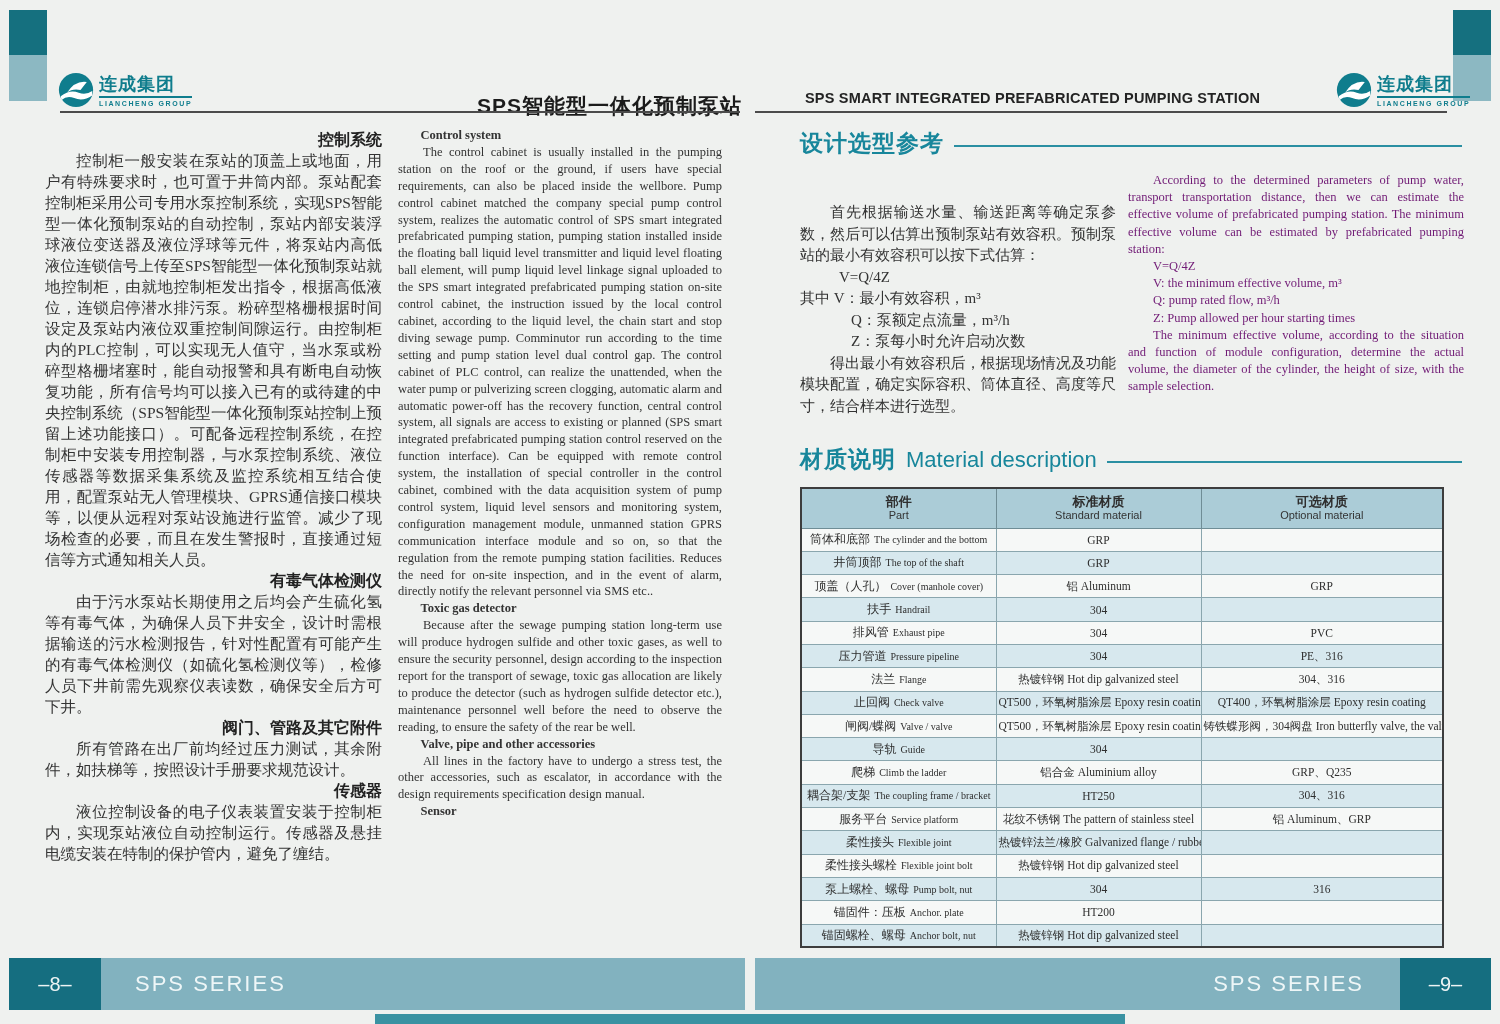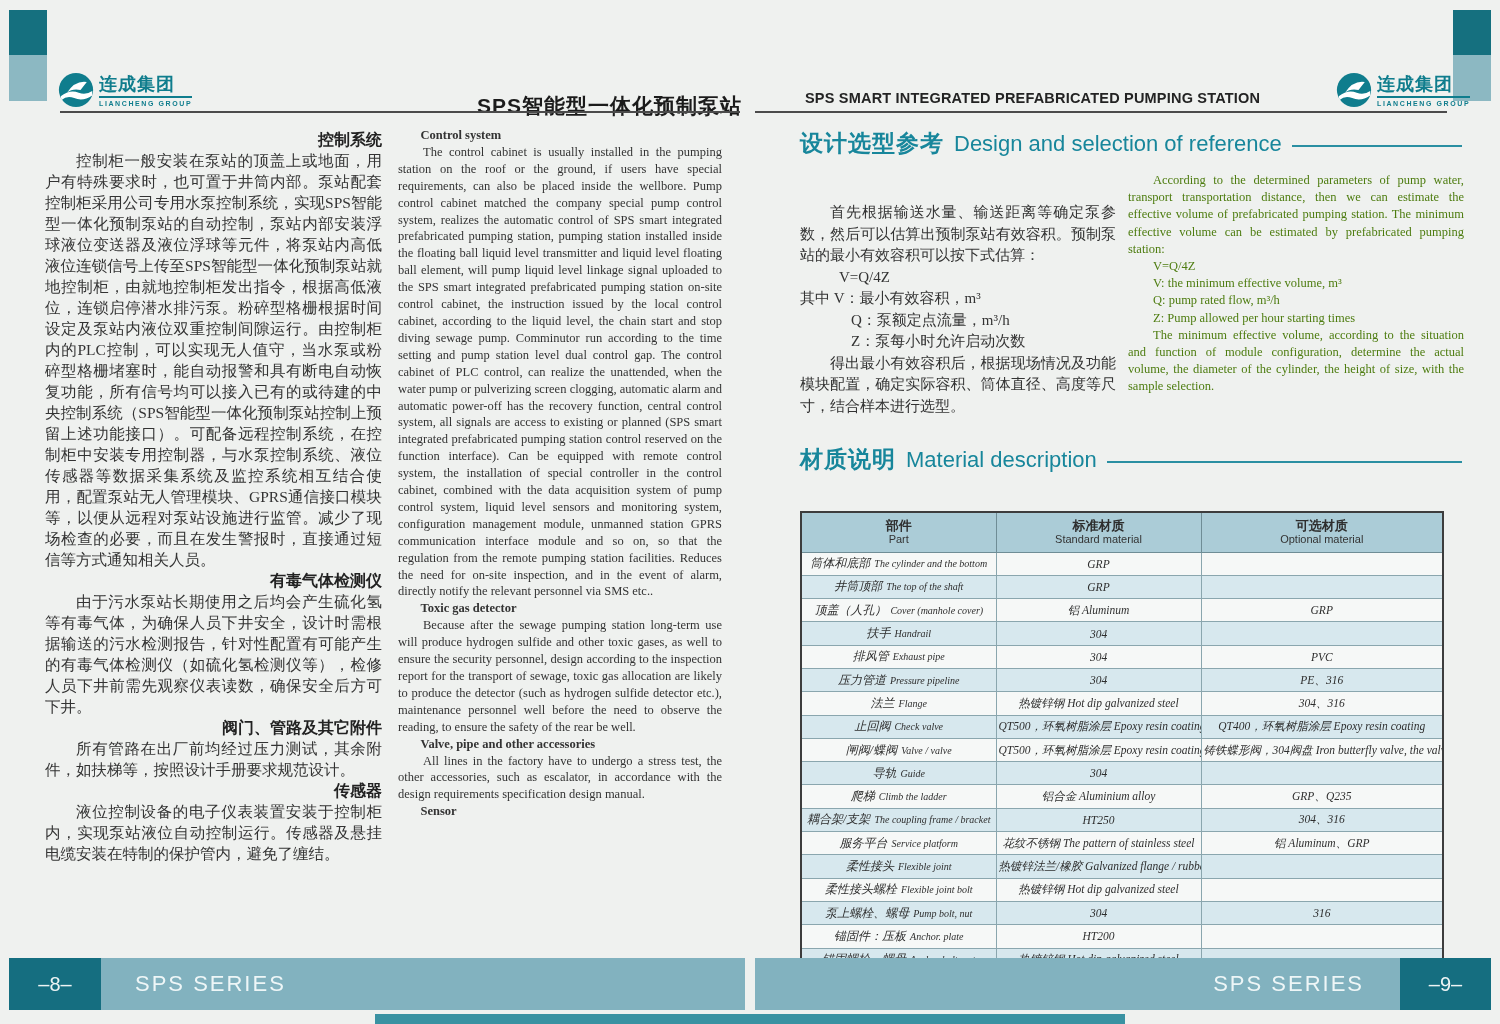--- a/index.html
+++ b/index.html
@@ -45,34 +45,34 @@
   .sec-zh{font-weight:bold;font-size:23px;letter-spacing:1px;}
   .sec-en{font-size:22px;}
   .sec-line{flex:1;height:2px;background:#2a8fa2;margin-top:5px;}
 
   
   .zh-col-r{position:absolute;left:800px;top:170px;width:316px;font-size:15px;line-height:21.5px;color:#333;text-align:justify;margin-top:32px;}
   .zh-col-r p{margin:0;}
   .zh-col-r .indent{text-indent:2em;}
   .zh-col-r .f-ind{padding-left:2.6em;}
   .zh-col-r .v-ind{padding-left:3.4em;}
-  .en-col-r{position:absolute;left:1128px;top:172px;width:336px;font-size:12.5px;line-height:17.2px;color:#4d7c0f;text-align:justify;}
+  .en-col-r{position:absolute;left:1128px;top:172px;width:336px;font-size:12.5px;line-height:17.2px;color:#701a75;text-align:justify;}
   .en-col-r p{margin:0;}
   .en-col-r .indent{text-indent:2em;}
   .en-col-r .f-ind{padding-left:2em;}
 
   
-  .mat-table{position:absolute;left:800px;top:487px;width:642px;border-collapse:collapse;table-layout:fixed;border:2px solid #3d3d3d;background:#0c4a6e;margin-top:24px;}
+  .mat-table{position:absolute;left:800px;top:487px;width:642px;border-collapse:collapse;table-layout:fixed;border:2px solid #3d3d3d;background:#0c4a6e;}
   .mat-table thead tr{height:40px;background:#abccd7;}
   .mat-table th{border:1px solid #6f8d96;font-weight:normal;padding:0;}
   .th-zh{font-weight:bold;font-size:13px;color:#2e2e2e;line-height:15px;}
   .th-en{font-family:"Liberation Sans","DejaVu Sans",sans-serif;font-size:11px;color:#333;line-height:13px;}
   .mat-table tbody tr{height:23.3px;background:#f6f8f7;}
   .mat-table tbody tr.alt{background:#d7e8ee;border-radius:6px;}
-  .mat-table td{border:1px solid #8aa6ae;text-align:center;white-space:nowrap;overflow:hidden;padding:0 2px;font-size:11.5px;color:#2e2e2e;font-style:italic;}
+  .mat-table td{border:1px solid #8aa6ae;text-align:center;white-space:nowrap;overflow:hidden;padding:0 2px;font-size:11.5px;color:#2e2e2e;}
   .part-zh{font-size:12px;}
   .part-en{font-size:10px;margin-left:4px;}
   .small{font-size:10.5px;}
   .xsmall{font-size:9px;}
 
   
   .footer-num{position:absolute;top:958px;height:52px;background:#156e80;color:#eef4f4;display:flex;align-items:center;justify-content:center;font-family:"Liberation Sans","DejaVu Sans",sans-serif;font-size:20px;}
   .num-left{left:9px;width:92px;}
   .num-right{left:1400px;width:91px;}
   .footer-bar{position:absolute;top:958px;height:52px;background:#82b2bf;color:#eef6f7;display:flex;align-items:center;font-family:"Liberation Sans","DejaVu Sans",sans-serif;font-size:22px;letter-spacing:2px;box-sizing:border-box;}
@@ -139,21 +139,20 @@
       <p>The control cabinet is usually installed in the pumping station on the roof or the ground, if users have special requirements, can also be placed inside the wellbore. Pump control cabinet matched the company special pump control system, realizes the automatic control of SPS smart integrated prefabricated pumping station, pumping station installed inside the floating ball liquid level transmitter and liquid level floating ball element, will pump liquid level linkage signal uploaded to the SPS smart integrated prefabricated pumping station on-site control cabinet, the instruction issued by the local control cabinet, according to the liquid level, the chain start and stop diving sewage pump. Comminutor run according to the time setting and pump station level dual control gap. The control cabinet of PLC control, can realize the unattended, when the water pump or pulverizing screen clogging, automatic alarm and automatic power-off has the recovery function, central control system, all signals are access to existing or planned (SPS smart integrated prefabricated pumping station control reserved on the function interface). Can be equipped with remote control system, the installation of special controller in the control cabinet, combined with the data acquisition system of pump control system, liquid level sensors and monitoring system, configuration management module, unmanned station GPRS communication interface module and so on, so that the regulation from the remote pumping station facilities. Reduces the need for on-site inspection, and in the event of alarm, directly notify the relevant personnel via SMS etc..</p>
       <div class="h">Toxic gas detector</div>
       <p>Because after the sewage pumping station long-term use will produce hydrogen sulfide and other toxic gases, as well to ensure the security personnel, design according to the inspection report for the transport of sewage, toxic gas allocation are likely to produce the detector (such as hydrogen sulfide detector etc.), maintenance personnel well before the need to observe the reading, to ensure the safety of the rear be well.</p>
       <div class="h">Valve, pipe and other accessories</div>
       <p>All lines in the factory have to undergo a stress test, the other accessories, such as escalator, in accordance with the design requirements specification design manual.</p>
       <div class="h">Sensor</div>
     </div>
 
   <div class="sec-title design-title">
     <span class="sec-zh">设计选型参考</span>
-    <span class="sec-en">Design and selection of reference</span>
     <span class="sec-line"></span>
   </div>
 
   <div class="zh-col-r">
     <p class="indent">首先根据输送水量、输送距离等确定泵参数，然后可以估算出预制泵站有效容积。预制泵站的最小有效容积可以按下式估算：</p>
     <p class="f-ind">V=Q/4Z</p>
     <p>其中 V：最小有效容积，m³</p>
     <p class="v-ind">Q：泵额定点流量，m³/h</p>
     <p class="v-ind">Z：泵每小时允许启动次数</p>
     <p class="indent">得出最小有效容积后，根据现场情况及功能模块配置，确定实际容积、筒体直径、高度等尺寸，结合样本进行选型。</p>

